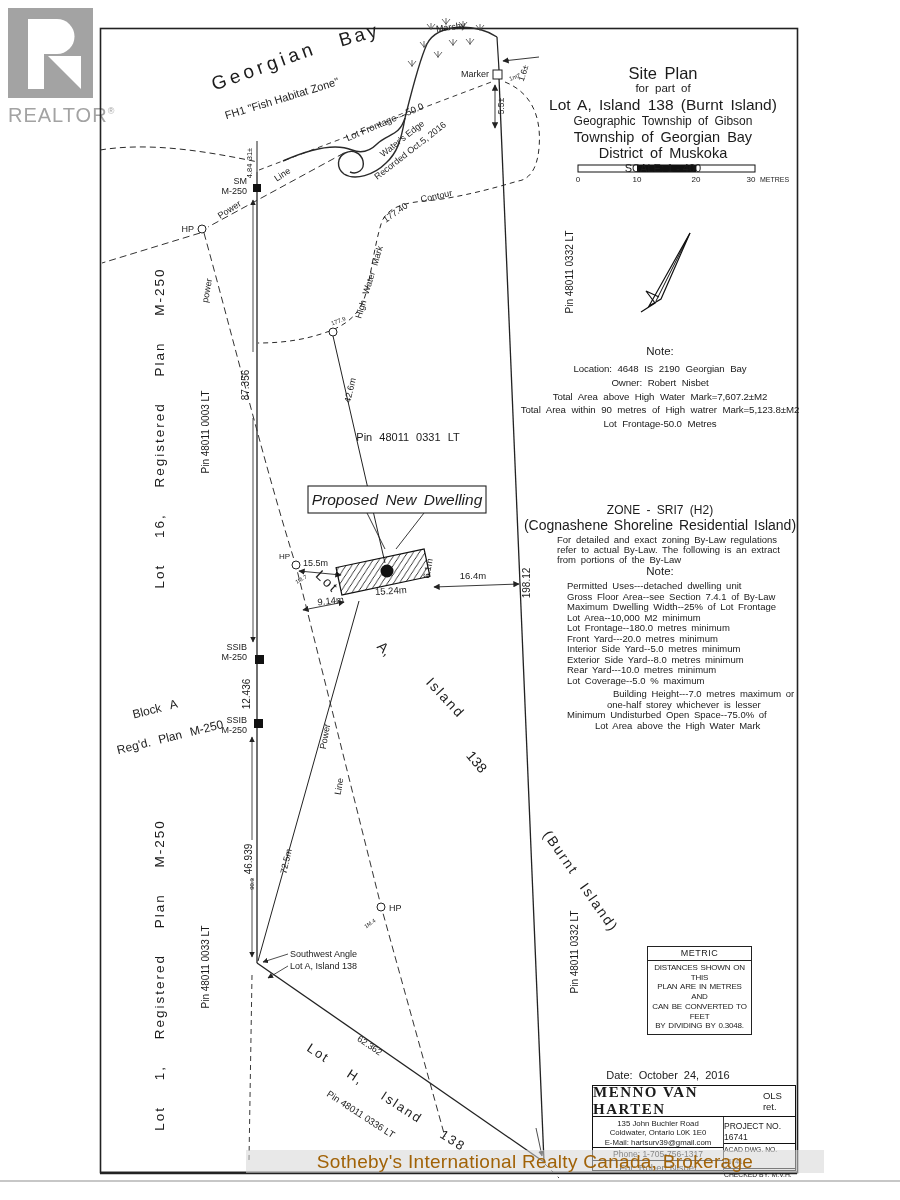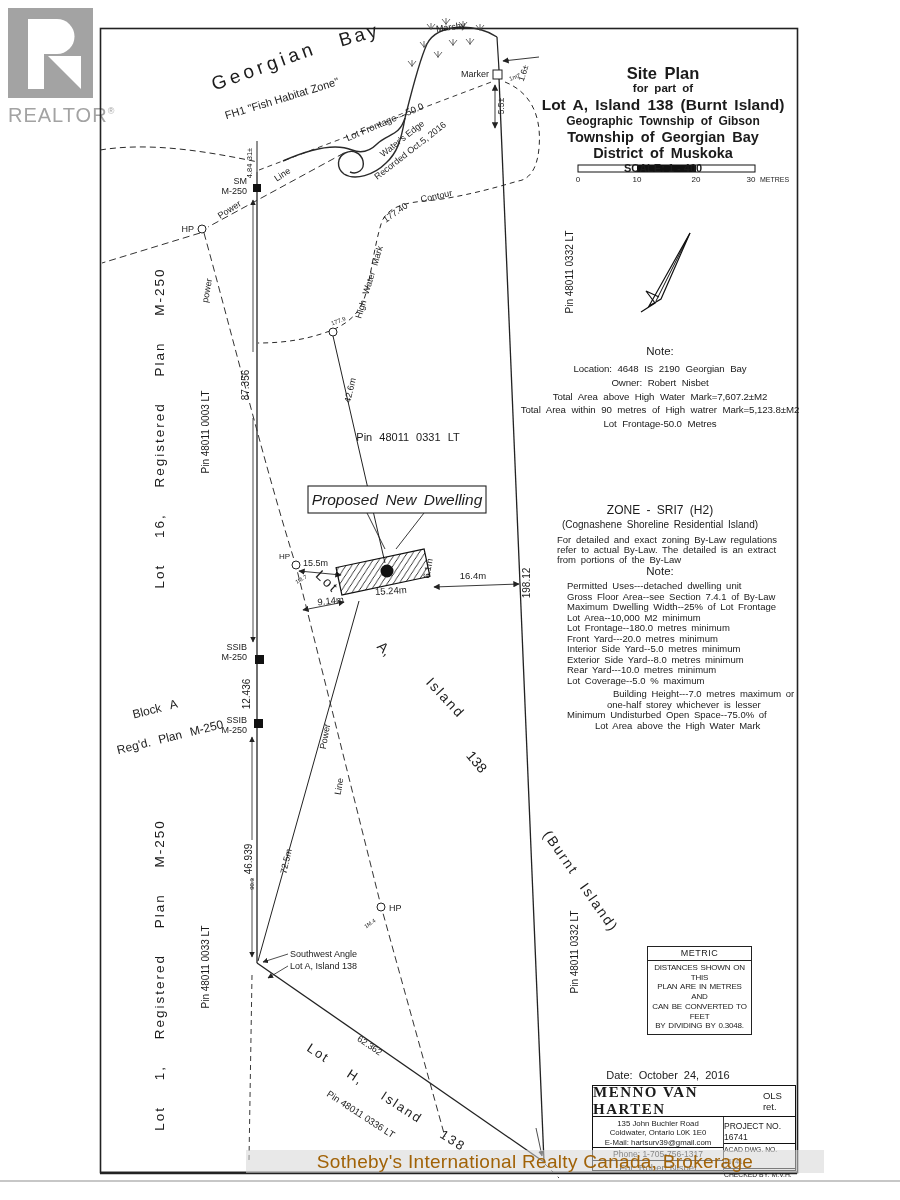--- a/index.html
+++ b/index.html
@@ -5,34 +5,34 @@
   html,body{margin:0;padding:0;background:#fff;}
   .page{position:relative;width:900px;height:1200px;background:#fff;overflow:hidden;
         font-family:"Liberation Sans",sans-serif;color:#1b1b1b;}
   .abs{position:absolute;}
   svg text{font-family:"Liberation Sans",sans-serif;fill:#1b1b1b;}
   
   .logo{left:8px;top:8px;width:100px;text-align:left;}
   .logo-word{color:#a3a3a3;font-size:20px;letter-spacing:1px;margin-top:2px;font-weight:400;}
   .logo-word sup{font-size:9px;}
   
-  .titleblock{left:533px;top:64px;width:260px;text-align:center;font-weight:bold;}
+  .titleblock{left:533px;top:64px;width:260px;text-align:center;}
   .tb1{font-size:16.5px;line-height:18px;word-spacing:3px;}
   .tb2{font-size:11.5px;line-height:13px;word-spacing:3px;}
   .tb3{font-size:15.5px;line-height:19px;word-spacing:3px;}
   .tb4{font-size:12px;line-height:15px;word-spacing:3px;}
   .tb5{font-size:14.5px;line-height:16px;word-spacing:3px;}
   .tb6{font-size:14.5px;line-height:16px;word-spacing:3px;}
   .tb7{font-size:11px;line-height:13px;margin-top:1px;}
   .noteblock{left:505px;top:345px;width:310px;text-align:center;}
   .nb-title{font-size:11.5px;margin-bottom:5px;word-spacing:2px;}
   .nb-line{font-size:9.7px;line-height:13.8px;word-spacing:3px;letter-spacing:-0.1px;}
   .zoneblock{left:505px;top:471px;width:310px;text-align:center;margin-top:32px;}
   .zb1{font-size:12px;line-height:15px;word-spacing:3px;}
-  .zb2{font-size:10px;line-height:14px;word-spacing:2px;}
+  .zb2{font-size:14px;line-height:14px;word-spacing:2px;}
   .zb-par{text-align:left;margin:3px 0 0 52px;width:250px;font-size:9.5px;line-height:9.8px;word-spacing:2px;}
   .note2block{left:505px;top:565px;width:310px;}
   .n2-title{text-align:center;font-size:11.5px;margin-bottom:4px;word-spacing:2px;}
   .n2-lines{margin-left:62px;width:240px;}
   .n2-line{font-size:9.5px;line-height:10.5px;word-spacing:2px;}
   .gap{margin-top:3px;padding-left:46px;}
   .ind1{padding-left:40px;}
   .ind2{padding-left:28px;}
   .metricbox{left:647px;top:946px;width:103px;border:1px solid #222;text-align:center;}
   .metric-title{font-size:9px;line-height:13px;border-bottom:1px solid #222;letter-spacing:0.5px;}
@@ -270,21 +270,21 @@
     <div class="nb-line">Total Area above High Water Mark=7,607.2±M2</div>
     <div class="nb-line">Total Area within 90 metres of High watrer Mark=5,123.8±M2</div>
     <div class="nb-line">Lot Frontage-50.0 Metres</div>
   </div>
 
   <div class="abs zoneblock">
     <div class="zb1">ZONE - SRI7 (H2)</div>
     <div class="zb2">(Cognashene Shoreline Residential Island)</div>
     <div class="zb-par">
       <div>For detailed and exact zoning By-Law regulations</div>
-      <div>refer to actual By-Law. The detailed is an extract</div>
+      <div>refer to actual By-Law. The following is an extract</div>
       <div>from portions of the By-Law</div>
     </div>
   </div>
 
   <div class="abs note2block">
     <div class="n2-title">Note:</div>
     <div class="n2-lines">
       <div class="n2-line">Permitted Uses---detached dwelling unit</div>
       <div class="n2-line">Gross Floor Area--see Section 7.4.1 of By-Law</div>
       <div class="n2-line">Maximum Dwelling Width--25% of Lot Frontage</div>

